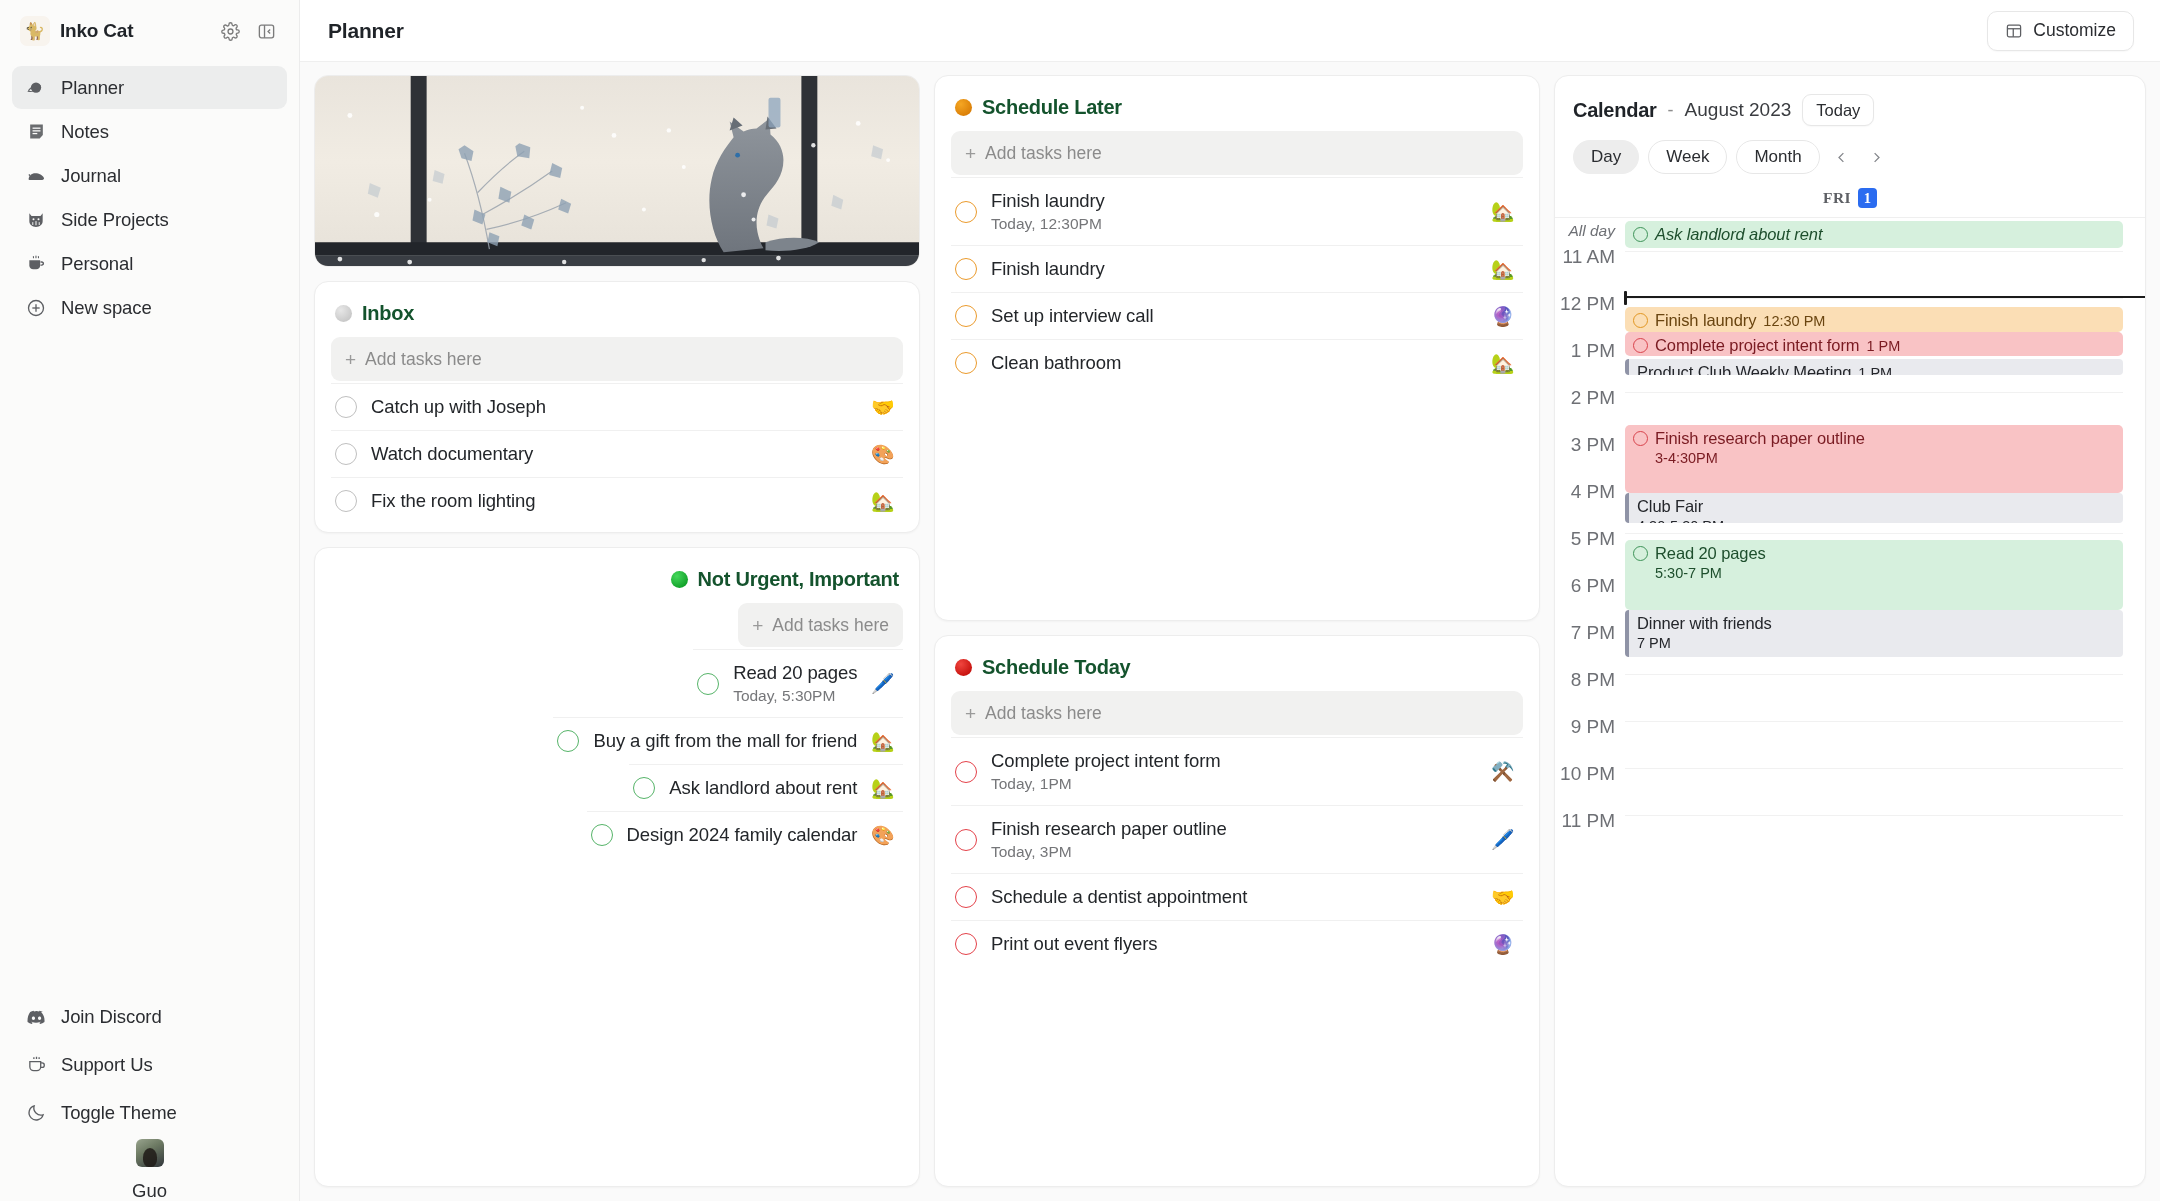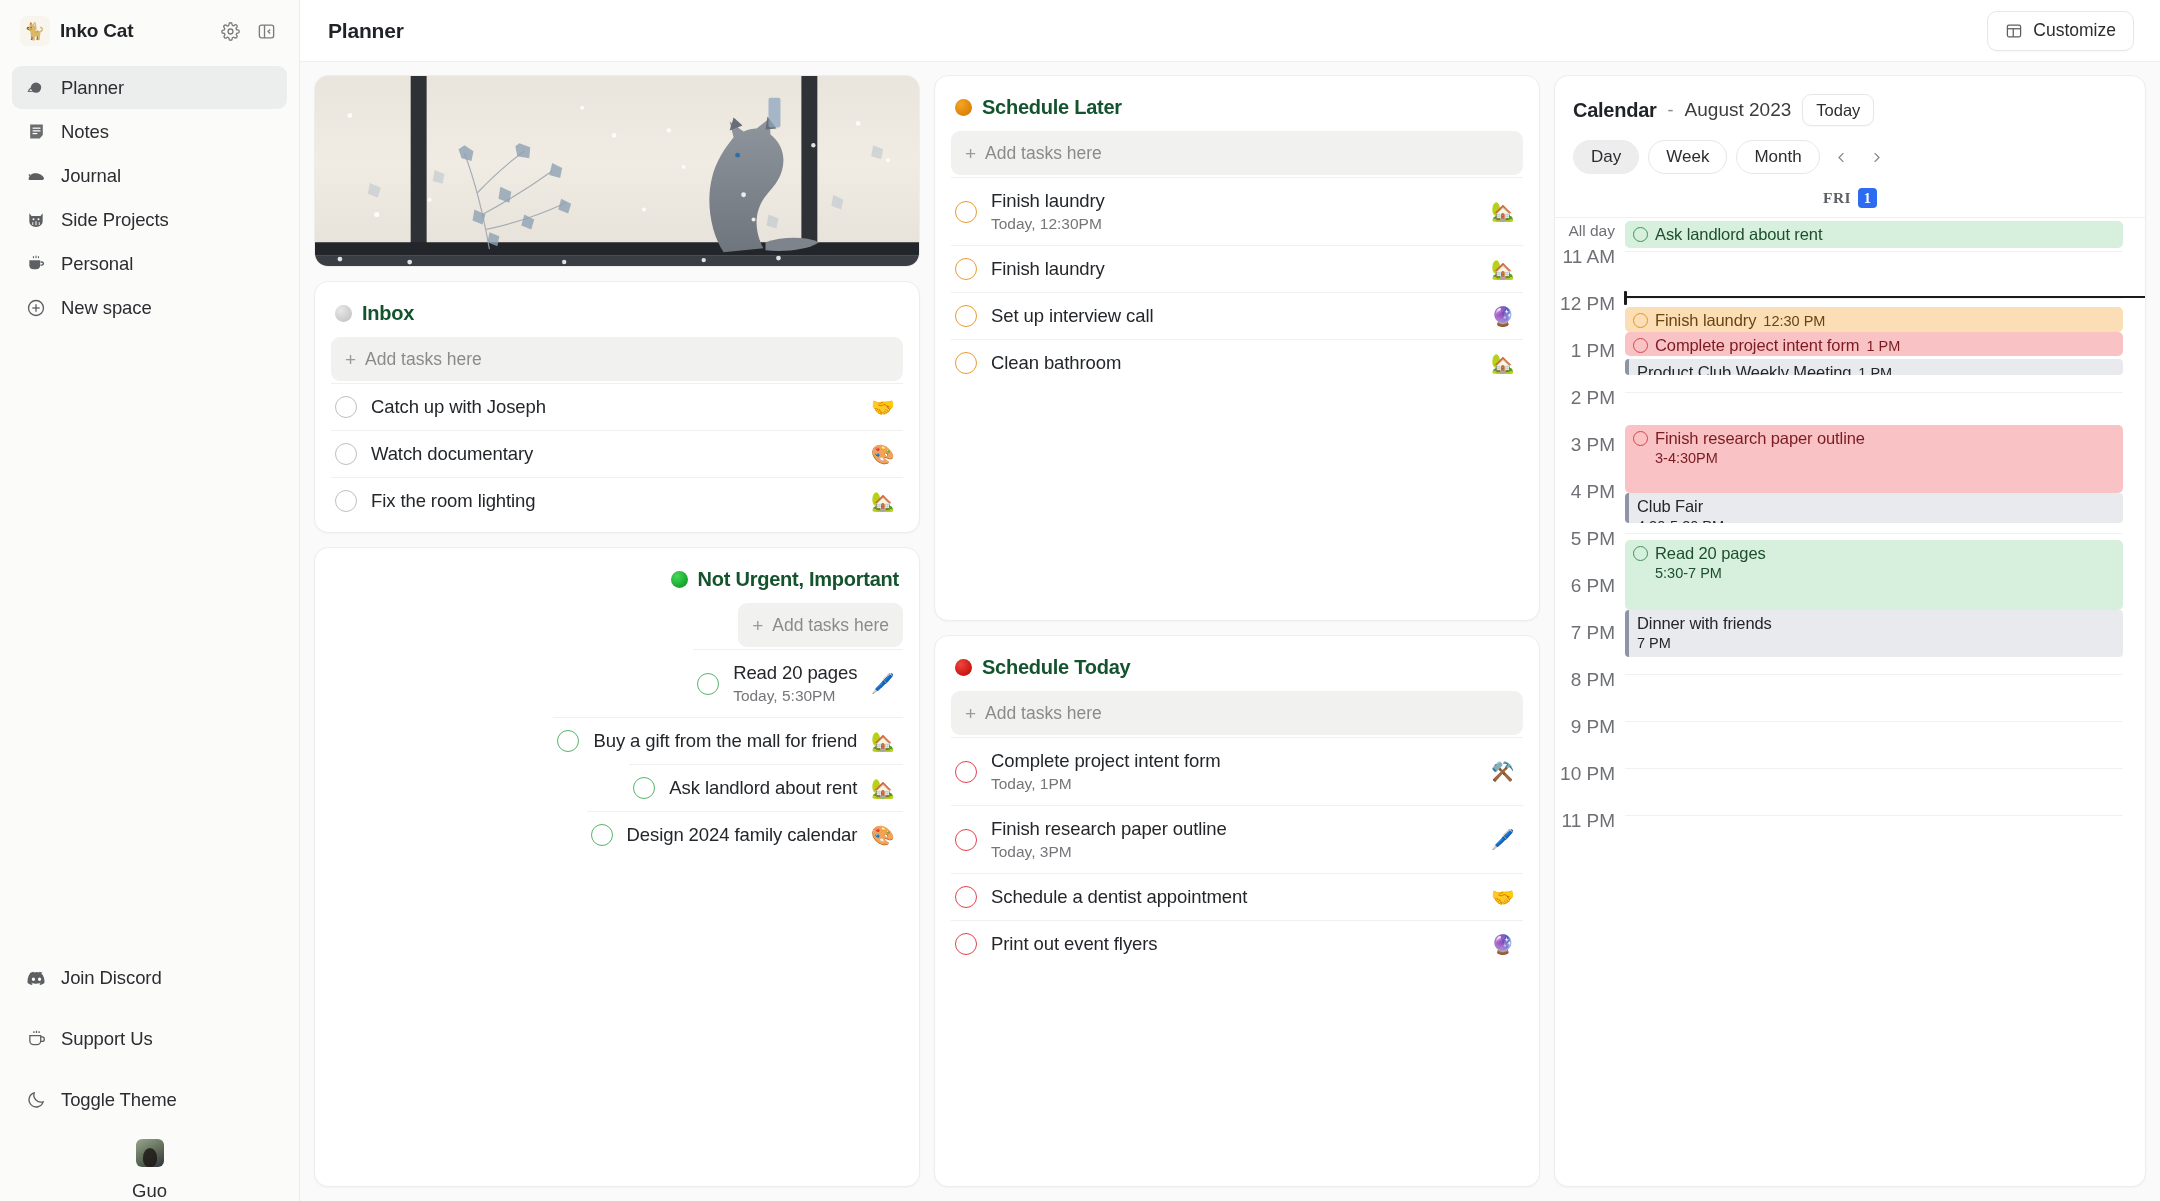--- a/index.html
+++ b/index.html
@@ -47,21 +47,21 @@
   }
   .nav-item.active { background: #eceded; }
   .nav-item .nv-ico {
     width: 22px; height: 22px; display: flex; align-items: center; justify-content: center;
     font-size: 17px; line-height: 1; color: #5d5f63; flex: 0 0 22px;
   }
   .nav-item .nv-ico svg { display: block; }
   .nav-label { font-size: 18.5px; letter-spacing: -0.1px; color: #2b2d31; }
 
   .sb-spacer { flex: 1; }
-  .sb-bottom { display: flex; flex-direction: column; gap: 17px; padding-bottom: 14px; }
+  .sb-bottom { display: flex; flex-direction: column; gap: 4px; padding-bottom: 14px; }
   .sb-bottom .nav-item { height: 44px; }
 
   .user-row {
     display: flex; align-items: center; gap: 13px;
     height: 48px; padding: 0 11px; border-radius: 9px; cursor: pointer; flex-direction: column;
   }
   .user-av {
     width: 28px; height: 28px; border-radius: 6px; flex: 0 0 28px;
     background: linear-gradient(150deg,#9aa58f 0%,#6d7a63 40%,#30343a 100%);
     position: relative; overflow: hidden;
@@ -170,21 +170,21 @@
 
   .cal-daylabel { display: flex; justify-content: center; padding: 14px 0 9px 0; font-family: Liberation Serif, serif; }
   .cal-daylabel .dl { display: flex; align-items: center; gap: 7px; font-size: 15.5px; color: #5e6065; font-weight: 600; letter-spacing: .4px; }
   .cal-daylabel .daynum {
     background: #2b6cf0; color: #fff; border-radius: 4px;
     min-width: 19px; height: 20px; padding: 0 5px;
     display: flex; align-items: center; justify-content: center; font-size: 14.5px; font-weight: 700;
   }
 
   .cal-body { flex: 1; position: relative; min-height: 0; overflow: hidden; }
-  .allday-row { display: flex; align-items: stretch; border-top: 1px solid #efefef; }
+  .allday-row { display: flex; align-items: stretch; border-top: 1px solid #efefef; font-style: italic; }
   .gutter { width: 70px; flex: 0 0 70px; display: flex; justify-content: flex-end; padding-right: 10px; }
   .gutter .glabel { font-size: 15.5px; color: #6e7075; padding-top: 4px; }
   .allday-track { flex: 1; padding: 3px 22px 3px 0; }
 
   .ev {
     border-radius: 5px; padding: 4px 8px; display: flex; flex-direction: column; gap: 2px;
     overflow: hidden;
   }
   .ev-line { display: flex; align-items: center; gap: 7px; }
   .ev-cb { width: 15px; height: 15px; border-radius: 50%; border: 1.6px solid; flex: 0 0 15px; }

